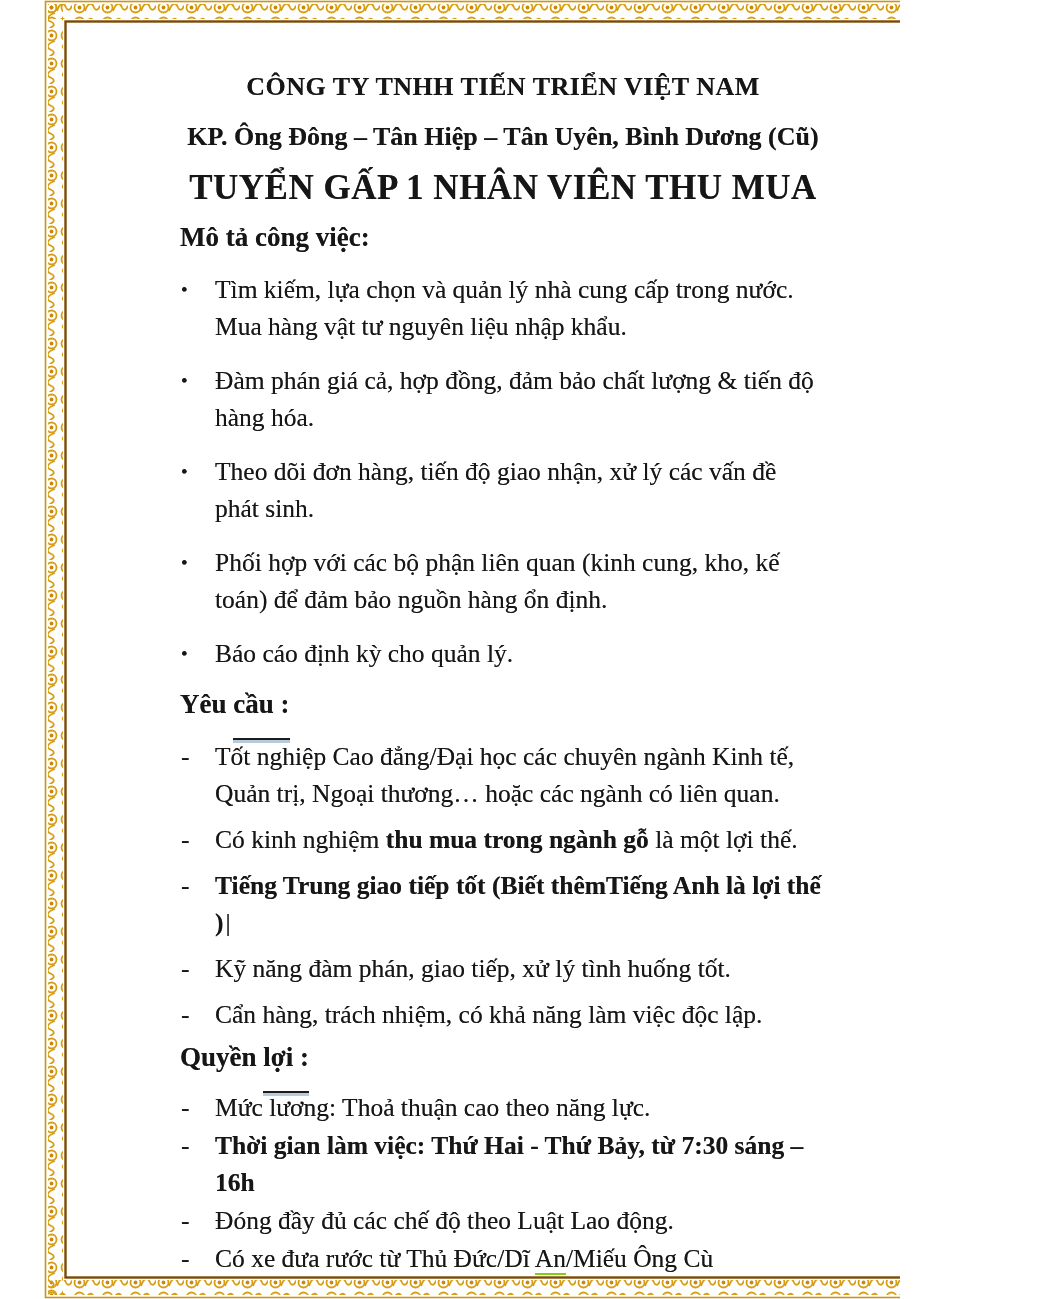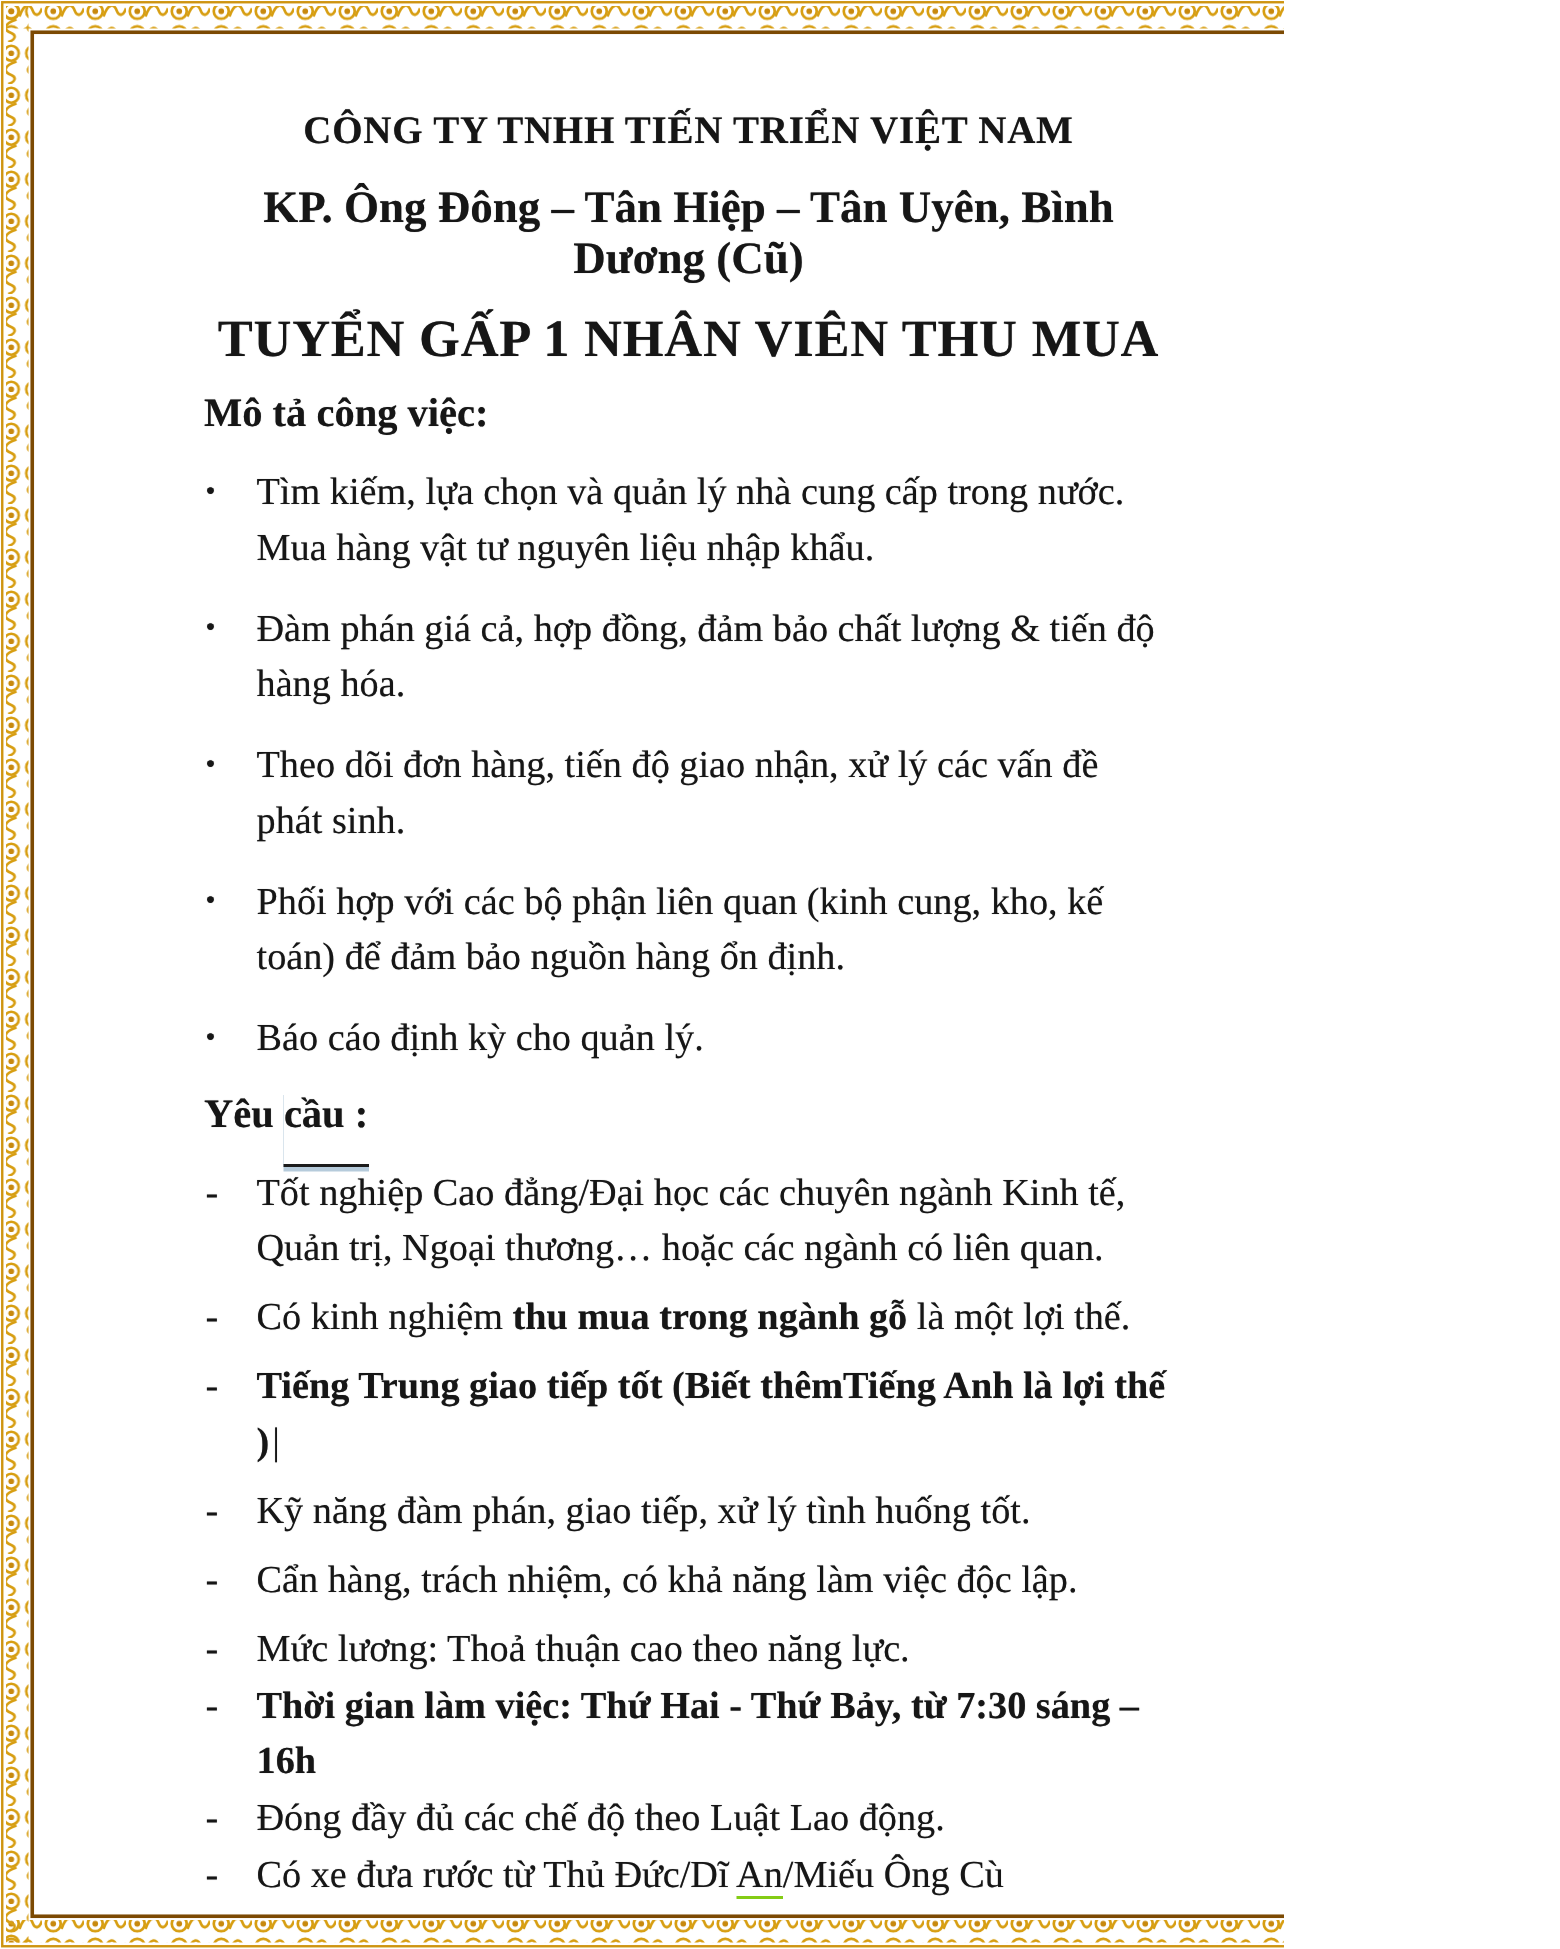--- a/index.html
+++ b/index.html
@@ -3,32 +3,33 @@
 <meta charset="utf-8">
 <style>
   html,body{margin:0;padding:0;background:#ffffff;}
   .page{
     position:relative;
     width:856px;height:1299px;
     background:#ffffff;
     overflow:hidden;
     font-family:"Liberation Serif","DejaVu Serif",serif;
     color:#161616;
+    margin-left:44px;
   }
   .frame-svg{position:absolute;left:0;top:0;width:1040px;height:1299px;pointer-events:none;}
   .content{
     position:absolute;
     left:24px;top:24px;right:24px;bottom:24px;
     padding:48px 50px 0 112px;
     box-sizing:border-box;
     text-shadow:0 0 .5px rgba(0,0,0,.55);
   }
   .center{text-align:center;}
   .company{font-size:26px;font-weight:bold;margin:0 0 20px 0;letter-spacing:.5px;}
-  .address{font-size:30px;font-weight:bold;margin:0 0 16px 0;}
+  .address{font-size:26px;font-weight:bold;margin:0 0 16px 0;}
   .doc-title{font-size:35px;font-weight:bold;margin:0 0 14px 0;letter-spacing:.5px;}
   .section-heading{font-size:27px;font-weight:bold;margin:4px 0 18px 0;}
   .u-dark{
     border-bottom:2px solid #1c1c1c;
     box-shadow:0 3px 0 rgba(122,160,190,.55);
     padding-bottom:19px;
   }
   .u-spell{border-bottom:2px solid #84cc16;padding-bottom:0px;}
   .list{margin:0 0 4px 0;}
   .row{display:flex;align-items:flex-start;font-size:25.5px;line-height:37px;}
@@ -117,20 +118,21 @@
       <div class="row">
         <span class="marker">-</span>
         <span class="text">Kỹ năng đàm phán, giao tiếp, xử lý tình huống tốt.</span>
       </div>
       <div class="row">
         <span class="marker">-</span>
         <span class="text">Cẩn hàng, trách nhiệm, có khả năng làm việc độc lập.</span>
       </div>
     </div>
 
+    <div class="section-heading" style="margin-bottom:16px;"><span>Quyền </span><span class="u-dark">lợi :</span></div>
 
     <div class="list ben-list">
       <div class="row">
         <span class="marker">-</span>
         <span class="text">Mức lương: Thoả thuận cao theo năng lực.</span>
       </div>
       <div class="row">
         <span class="marker">-</span>
         <span class="text bold">Thời gian làm việc: Thứ Hai - Thứ Bảy, từ 7:30 sáng – 16h</span>
       </div>

